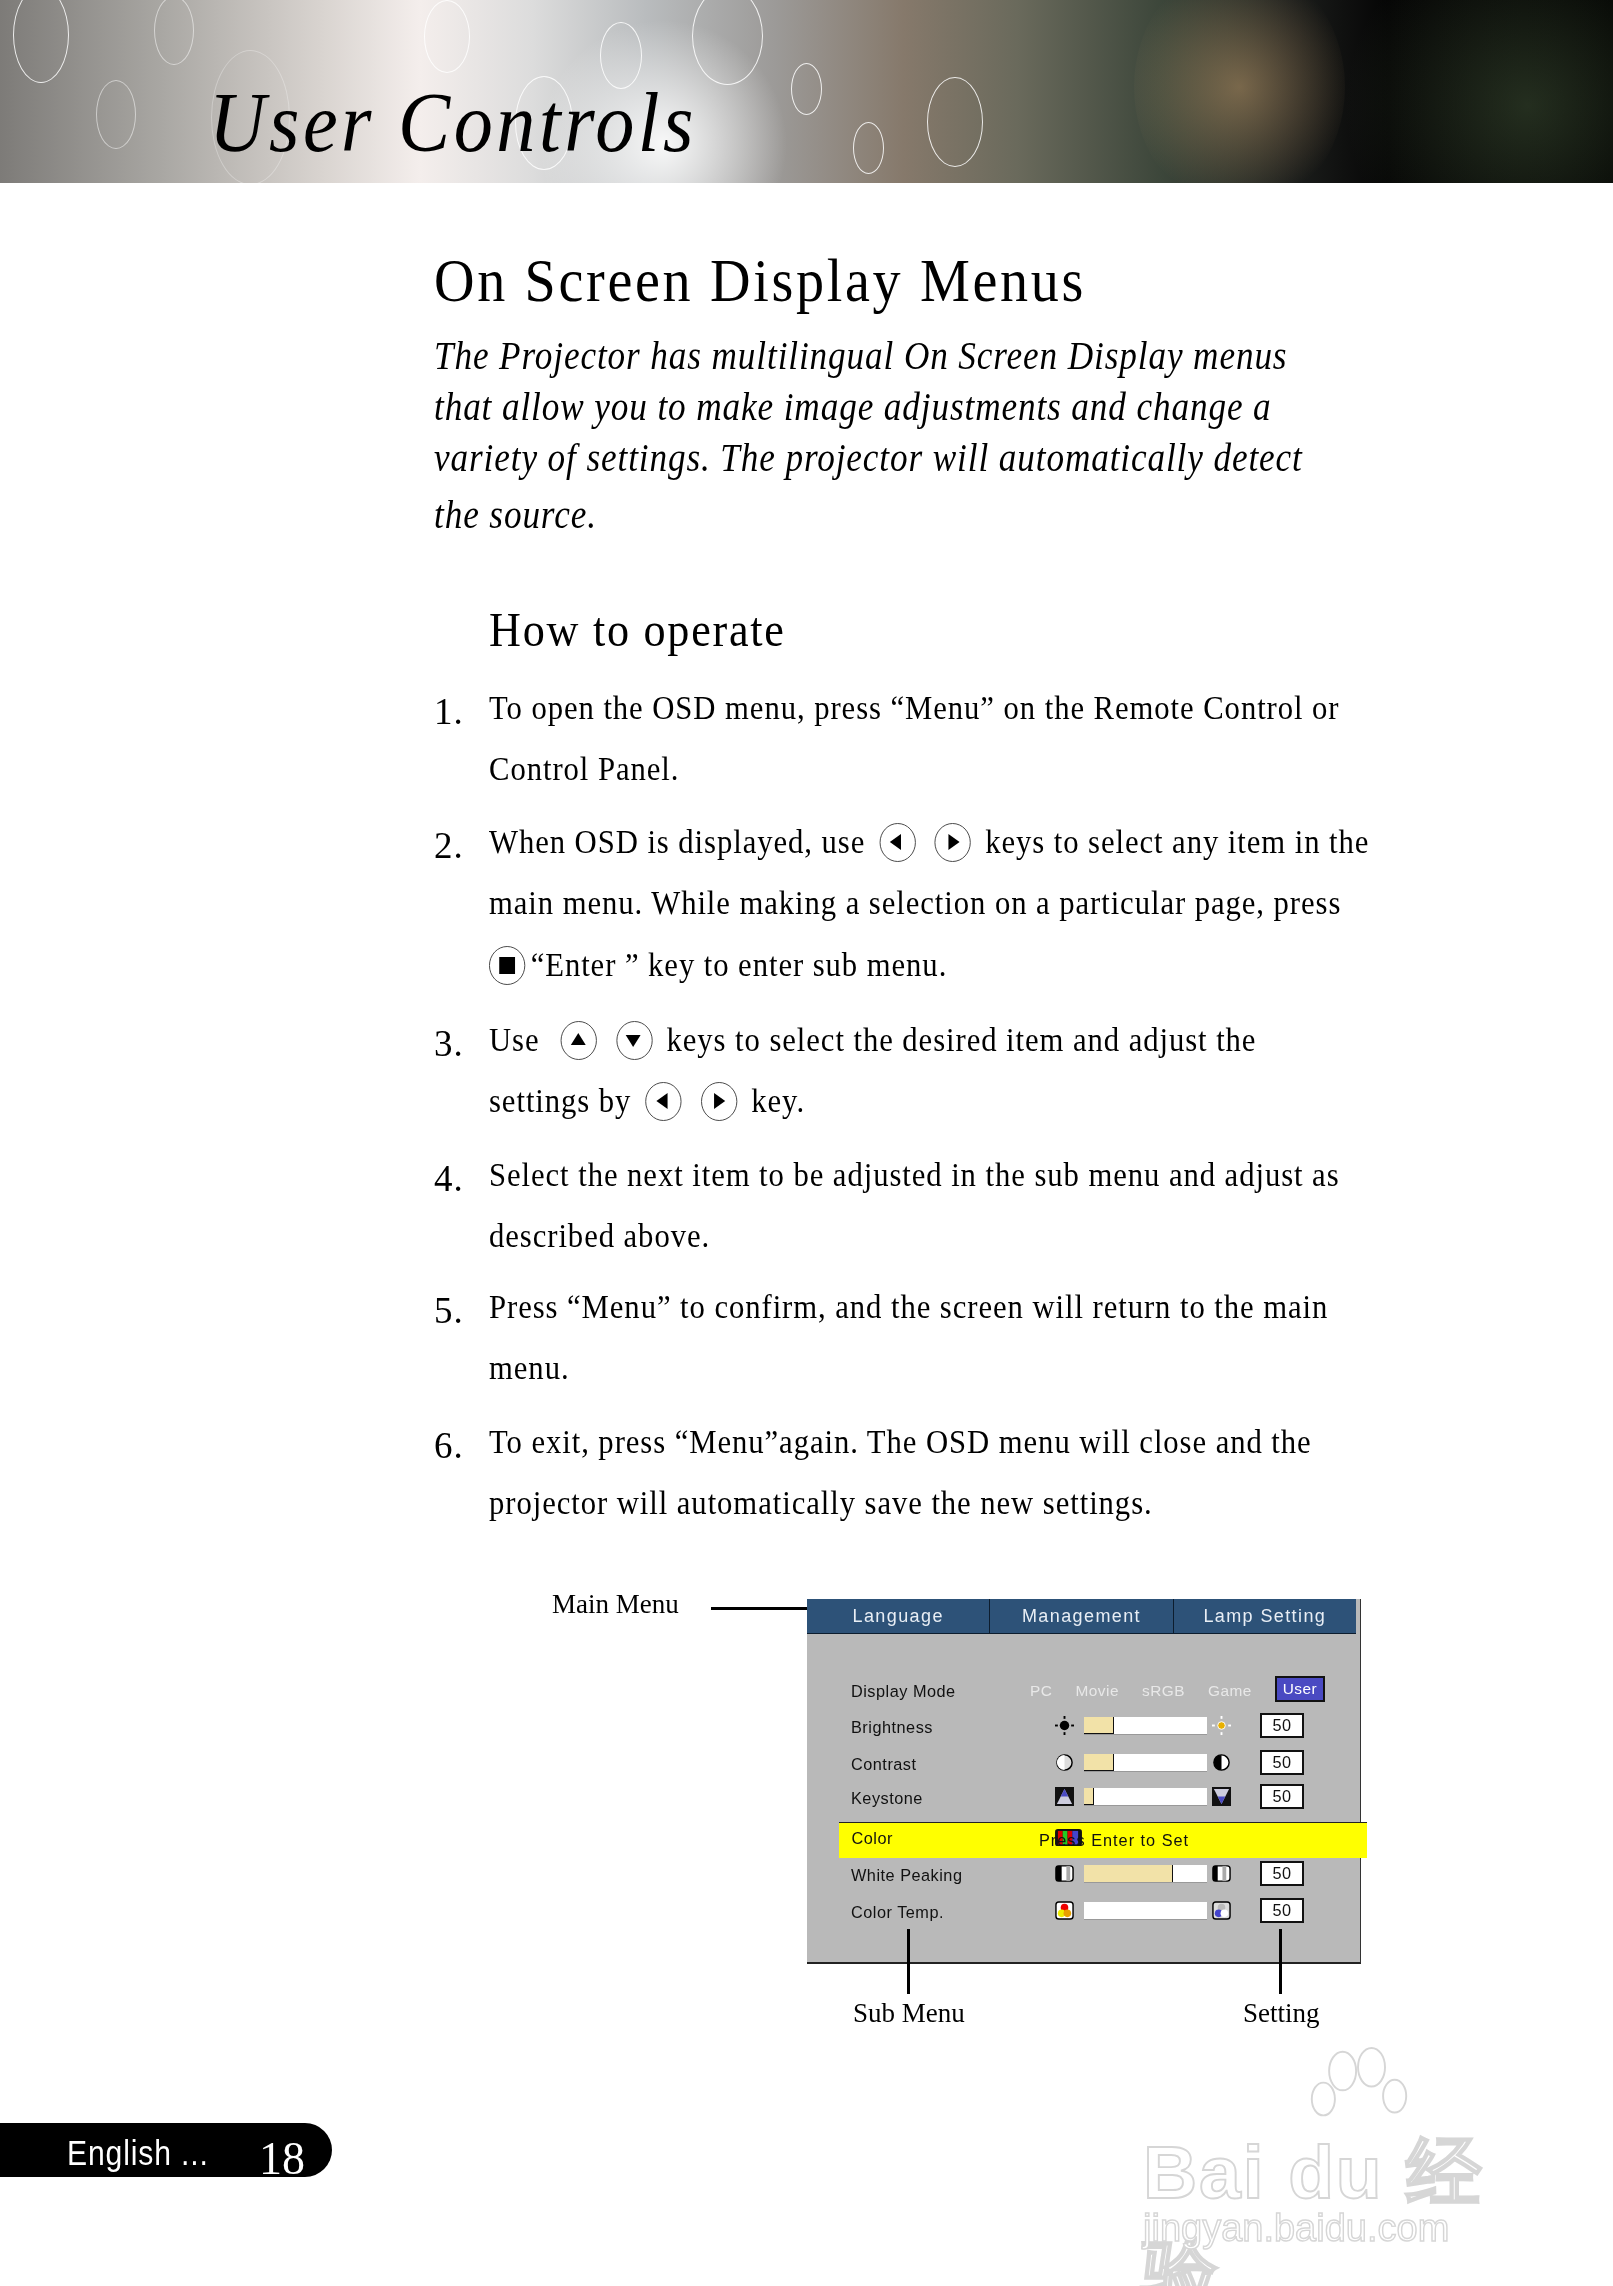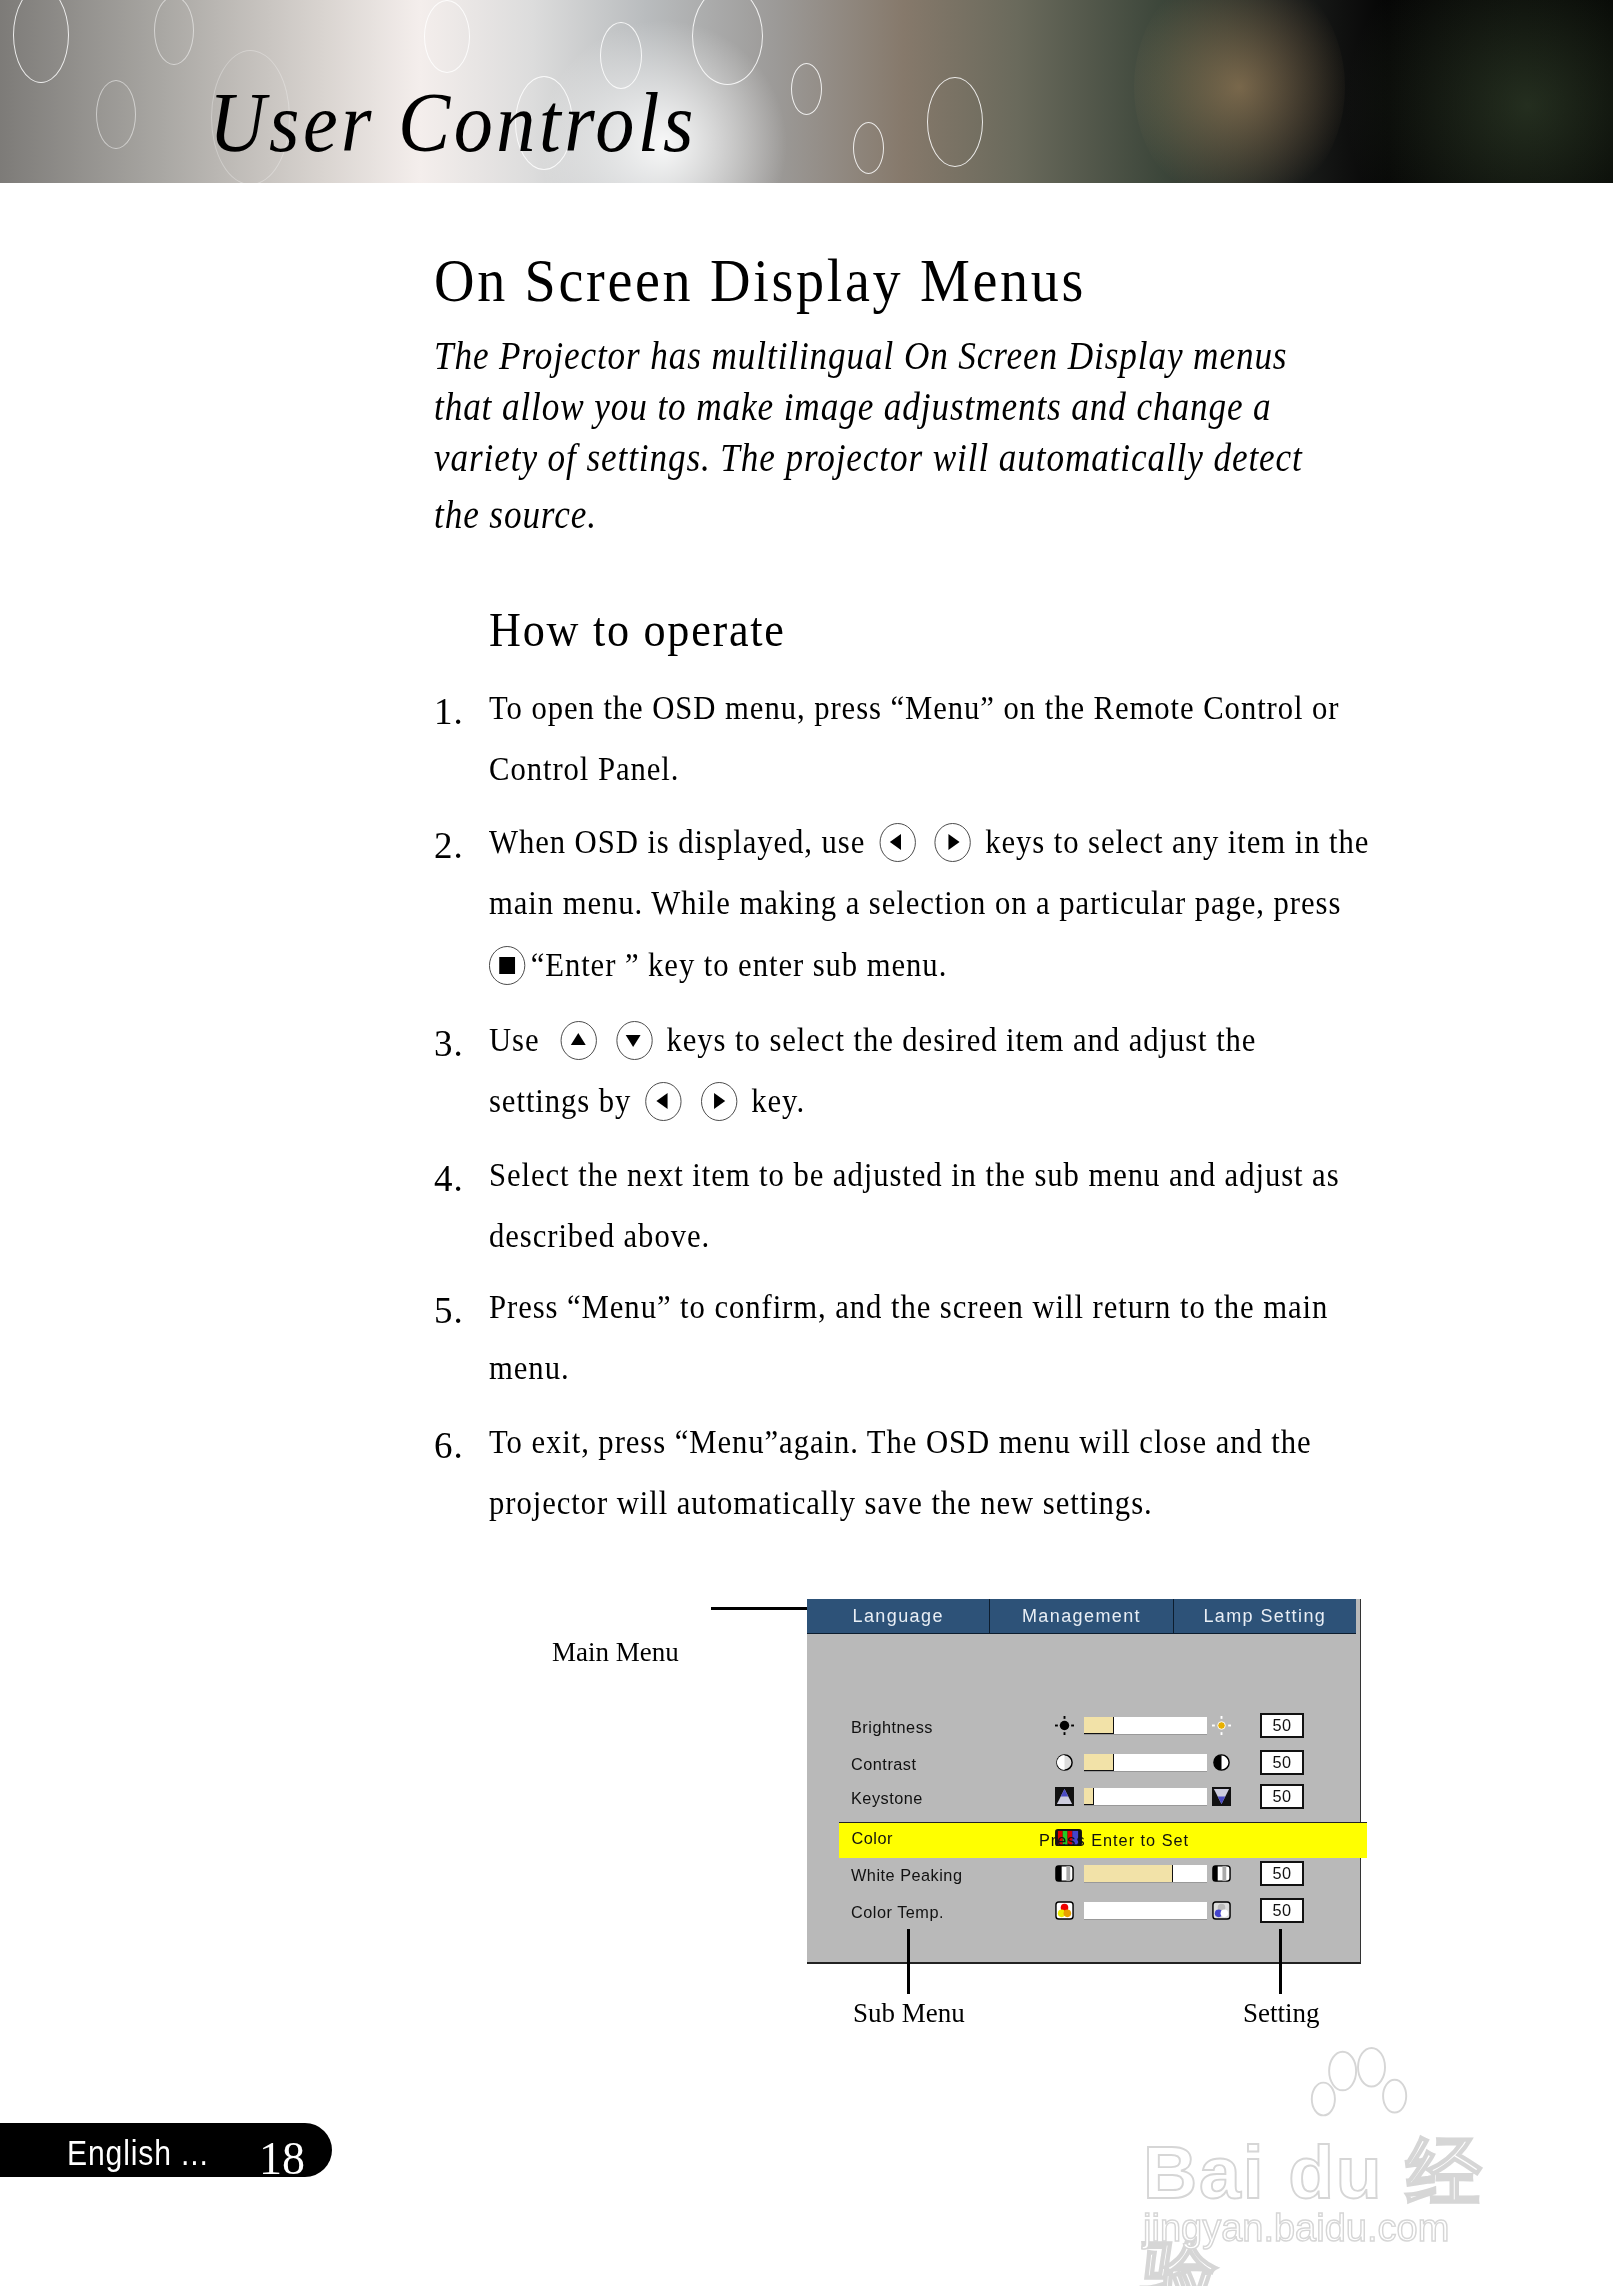--- a/index.html
+++ b/index.html
@@ -149,34 +149,44 @@
   <span class="line" style="top:0;">Press “Menu” to confirm, and the screen will return to the main</span>
   <span class="line" style="top:61px;">menu.</span>
 </div>
 
 <div class="step" style="top:1424px;">
   <span class="num">6.</span>
   <span class="line" style="top:0;">To exit, press “Menu”again.  The OSD menu will close and the</span>
   <span class="line" style="top:61px;">projector will automatically save the new settings.</span>
 </div>
 
-<div class="callout" style="left:552px;top:1589px;margin-top:48px;">Main Menu</div>
+<div class="callout" style="left:552px;top:1589px;">Main Menu</div>
 <div class="cline" style="left:711px;top:1607px;width:100px;height:2.9px;"></div>
 <div class="cline" style="left:808px;top:1602px;width:2.9px;height:7.7px;"></div>
 
 <div class="callout" style="left:853px;top:1998px;">Sub Menu</div>
 <div class="callout" style="left:1243px;top:1998px;">Setting</div>
 
 <div class="osd">
   <div class="mm-row" style="top:0;">
     <div class="mm-tab">Language</div>
     <div class="mm-tab">Management</div>
     <div class="mm-tab">Lamp Setting</div>
   </div>
 
+  <div class="sub" style="top:77px;">
+    <span class="label">Display Mode</span>
+    <div class="modes">
+      <span class="mode">PC</span>
+      <span class="mode">Movie</span>
+      <span class="mode">sRGB</span>
+      <span class="mode">Game</span>
+      <span class="mode sel">User</span>
+    </div>
+  </div>
 
   <div class="sub" style="top:113px;">
     <span class="label">Brightness</span>
     <svg class="icn" style="left:248px;" viewBox="0 0 20 20">
       <circle cx="10" cy="10" r="5" fill="#000"></circle>
         <g stroke="#000" stroke-width="2">
           <line x1="10" y1="0" x2="10" y2="3"></line>
           <line x1="10" y1="17" x2="10" y2="20"></line>
           <line x1="0" y1="10" x2="3" y2="10"></line>
           <line x1="17" y1="10" x2="20" y2="10"></line>

